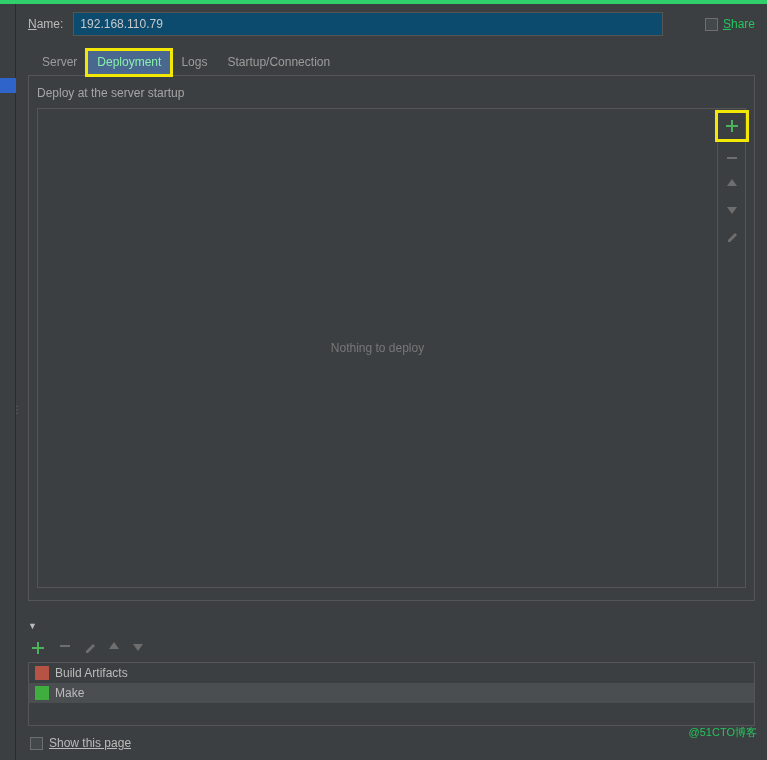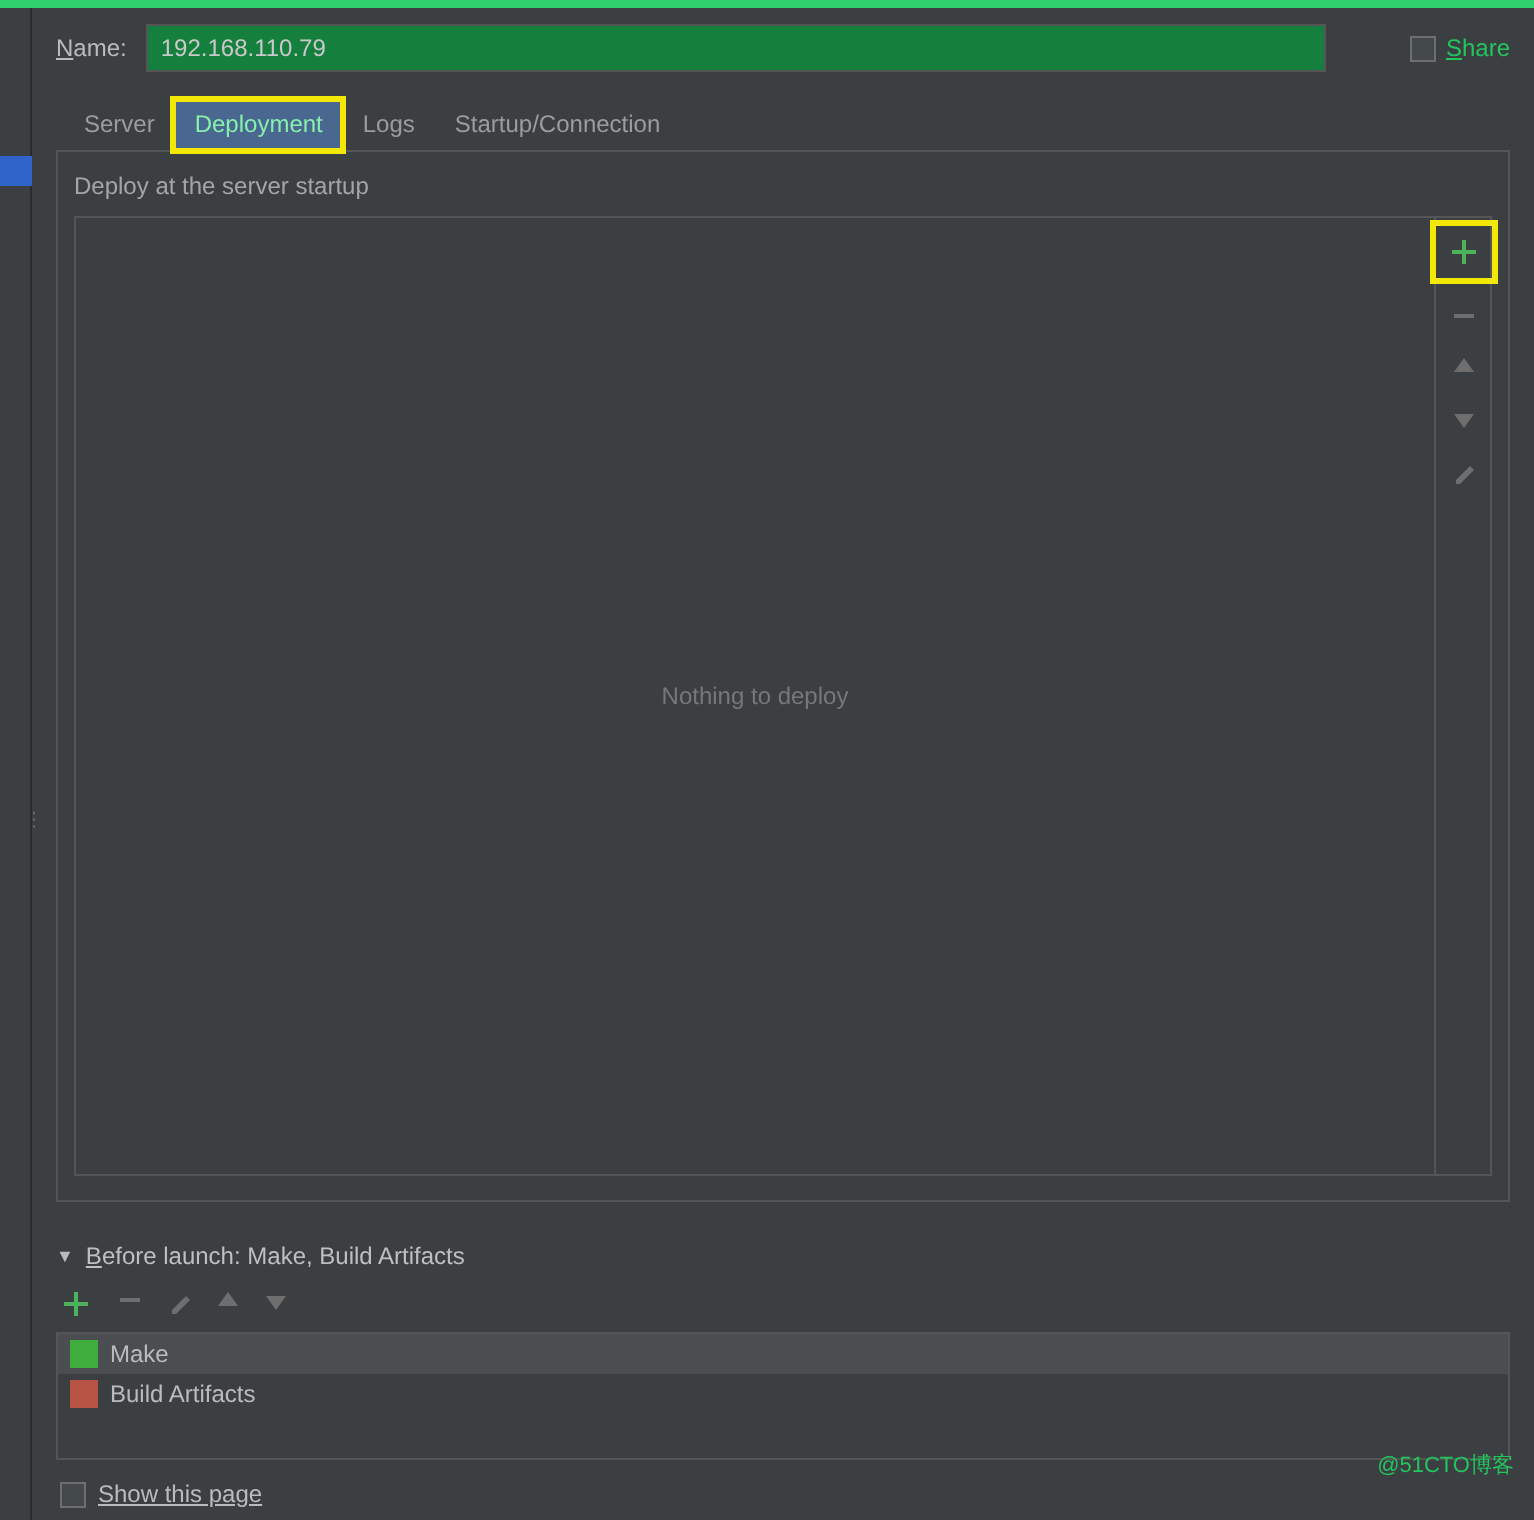--- a/index.html
+++ b/index.html
@@ -5,21 +5,21 @@
   * { box-sizing: border-box; margin: 0; padding: 0; font-family: "Segoe UI", Arial, sans-serif; }
   body { background: #3c3f41; color: #bbbbbb; width: 767px; height: 760px; overflow: hidden; font-size: 12px; }
   .top-accent { height: 4px; background: #2fd06b; }
   .sidebar { width: 16px; height: 756px; float: left; background: #3c3f41; border-right: 1px solid #2b2b2b; position: relative; }
   .sidebar-selected { position: absolute; top:74px; left:0; width:16px; height:15px; background:#2f65ca; }
   .drag-handle { position: absolute; top: 400px; left: 12px; color:#666; font-size:10px; }
   .main { margin-left: 16px; padding: 8px 12px 0 12px; }
   .name-row { display: flex; align-items: center; gap: 10px; margin-bottom: 14px; }
   .name-label { color:#bbbbbb; }
   .name-label .u { text-decoration: underline; }
-  .name-input { flex: 0 0 590px; background:#15803d; border:1px solid #555; color:#c9c9c9; padding:4px 6px; font-size:12px; height:24px; }
+  .name-input { flex: 0 0 590px; background:#0c4a6e; border:1px solid #555; color:#c9c9c9; padding:4px 6px; font-size:12px; height:24px; }
   .share-wrap { margin-left:auto; display:flex; align-items:center; gap:5px; color:#22c55e; }
   .checkbox { width:13px; height:13px; border:1px solid #6e6e6e; background:#43494a; }
   .tabs { display:flex; align-items:flex-end; border-bottom:1px solid #555; padding-left:4px;}
   .tab { padding: 5px 10px 6px; color:#9c9c9c; cursor:pointer; }
   .tab.active { background:#4a6790; color:#86efac; }
   .highlight-yellow { outline: 3px solid #f2e705; outline-offset:-1px;}
   .panel { border:1px solid #555; border-top:none; padding:10px 8px 12px; margin-bottom:20px; }
   .panel-title { color:#a5a5a5; margin-bottom:8px; }
   .deploy-box { display:flex; border:1px solid #555; height:480px; }
   .deploy-list { flex:1; display:flex; align-items:center; justify-content:center; color:#777; }
@@ -103,21 +103,20 @@
           <svg width="12" height="12">
               <polygon points="2,10 9,3 11,5 4,12 2,12" fill="#6e6e6e"></polygon>
             </svg>
         </div>
       </div>
     </div>
   </div>
 
   <div class="before-launch-row">
     <span class="tri">▼</span>
-    <span><span class="u">B</span><span>efore launch: Make, Build Artifacts</span></span>
   </div>
 
   <div class="bl-toolbar">
     <div class="icon plus">
       <svg width="14" height="14">
           <line x1="7" y1="1" x2="7" y2="13"></line>
           <line x1="1" y1="7" x2="13" y2="7"></line>
         </svg>
     </div>
     <div class="small-icon">
@@ -136,27 +135,27 @@
         </svg>
     </div>
     <div class="small-icon">
       <svg width="12" height="12">
           <polygon points="1,3 11,3 6,10" fill="#6e6e6e"></polygon>
         </svg>
     </div>
   </div>
 
   <div class="task-list">
+    <div class="task-row">
+      <div class="task-icon-art"></div>
+      <span>Build Artifacts</span>
+    </div>
     <div class="task-row sel">
       <div class="task-icon-make"></div>
       <span>Make</span>
-    </div>
-    <div class="task-row">
-      <div class="task-icon-art"></div>
-      <span>Build Artifacts</span>
     </div>
     <div style="height:22px;"></div>
   </div>
 
   <div class="show-row">
     <div class="checkbox"></div>
     <span>Show this page</span>
   </div>
 
 </div>

